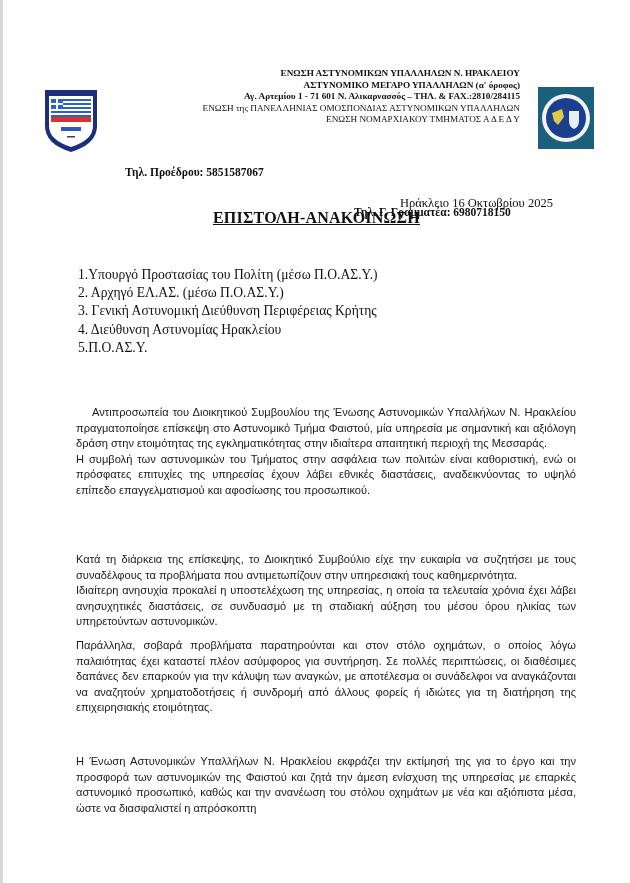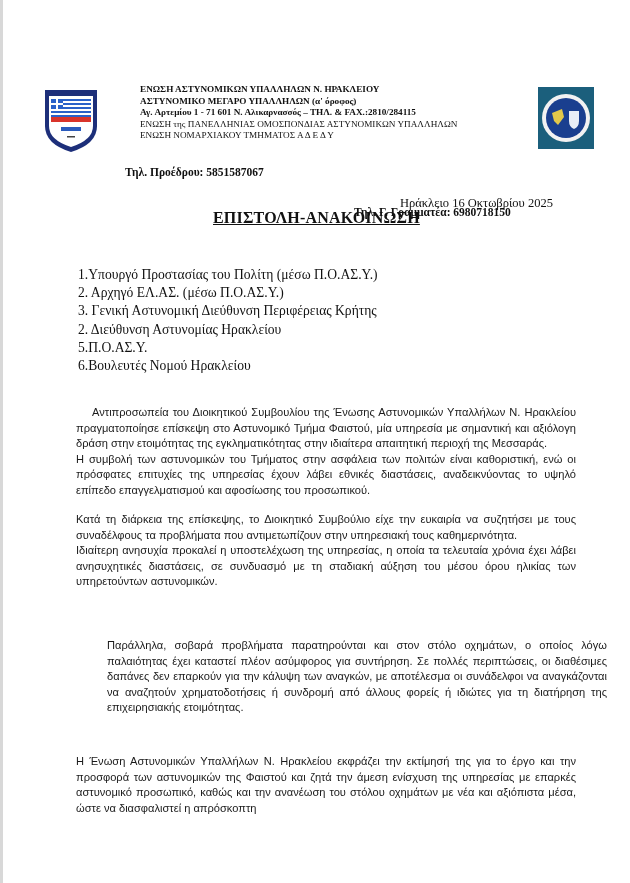--- a/index.html
+++ b/index.html
@@ -4,21 +4,21 @@
 <style>
   html, body { margin:0; padding:0; }
   body {
     width:630px; height:883px; background:#ffffff; position:relative; overflow:hidden;
     font-family:"Liberation Serif", serif; color:#111;
   }
   .edge { position:absolute; left:0; top:0; width:3px; height:883px; background:#d8d8d8; }
   .logo-left { position:absolute; left:43px; top:86px; width:56px; height:68px; }
   .logo-right { position:absolute; left:538px; top:87px; width:56px; height:62px; }
   .org-header {
-    position:absolute; left:140px; top:84px; width:380px; text-align:left;
+    position:absolute; left:140px; top:68px; width:380px; text-align:right;
     font-size:9.2px; line-height:11.6px;
   }
   .org-header .b { font-weight:bold; }
   .org-header .email-link { color:#2233cc; text-decoration:underline; }
   .phones { position:absolute; top:166px; font-size:11.5px; font-weight:bold; }
   .phone-1 { left:125px; }
   .phone-2 { left:354px;margin-top:40px; }
   .date { position:absolute; top:196px; left:400px; font-size:12.5px; }
   .title {
     position:absolute; top:209px; left:213px; font-size:16px; font-weight:bold;
@@ -75,34 +75,33 @@
 <div class="phones phone-1">Τηλ. Προέδρου: 5851587067</div>
 <div class="phones phone-2">Τηλ. Γ. Γραμματέα: 6980718150</div>
 
 <div class="date">Ηράκλειο 16 Οκτωβρίου 2025</div>
 <div class="title">ΕΠΙΣΤΟΛΗ-ΑΝΑΚΟΙΝΩΣΗ</div>
 
 <div class="recipients">
   <div>1.Υπουργό Προστασίας του Πολίτη (μέσω Π.Ο.ΑΣ.Υ.)</div>
   <div>2. Αρχηγό ΕΛ.ΑΣ. (μέσω Π.Ο.ΑΣ.Υ.)</div>
   <div>3. Γενική Αστυνομική Διεύθυνση Περιφέρειας Κρήτης</div>
-  <div>2. Διεύθυνση Αστυνομίας Ηρακλείου</div>
+  <div>4. Διεύθυνση Αστυνομίας Ηρακλείου</div>
   <div>5.Π.Ο.ΑΣ.Υ.</div>
-  <div>6.Βουλευτές Νομού Ηρακλείου</div>
 </div>
 
 <div class="body-text" style="top:405px;">
   <p class="indent">Αντιπροσωπεία του Διοικητικού Συμβουλίου της Ένωσης Αστυνομικών Υπαλλήλων Ν. Ηρακλείου πραγματοποίησε επίσκεψη στο Αστυνομικό Τμήμα Φαιστού, μία υπηρεσία με σημαντική και αξιόλογη δράση στην ετοιμότητας της εγκληματικότητας στην ιδιαίτερα απαιτητική περιοχή της Μεσσαράς.</p>
   <p>Η συμβολή των αστυνομικών του Τμήματος στην ασφάλεια των πολιτών είναι καθοριστική, ενώ οι πρόσφατες επιτυχίες της υπηρεσίας έχουν λάβει εθνικές διαστάσεις, αναδεικνύοντας το υψηλό επίπεδο επαγγελματισμού και αφοσίωσης του προσωπικού.</p>
 </div>
 
-<div class="body-text" style="top:512px;">
+<div class="body-text" style="top:552px;">
   <p>Κατά τη διάρκεια της επίσκεψης, το Διοικητικό Συμβούλιο είχε την ευκαιρία να συζητήσει με τους συναδέλφους τα προβλήματα που αντιμετωπίζουν στην υπηρεσιακή τους καθημερινότητα.</p>
   <p>Ιδιαίτερη ανησυχία προκαλεί η υποστελέχωση της υπηρεσίας, η οποία τα τελευταία χρόνια έχει λάβει ανησυχητικές διαστάσεις, σε συνδυασμό με τη σταδιακή αύξηση του μέσου όρου ηλικίας των υπηρετούντων αστυνομικών.</p>
 </div>
 
-<div class="body-text" style="top:638px;margin-left:31px;">
+<div class="body-text" style="top:638px;">
   <p>Παράλληλα, σοβαρά προβλήματα παρατηρούνται και στον στόλο οχημάτων, ο οποίος λόγω παλαιότητας έχει καταστεί πλέον ασύμφορος για συντήρηση. Σε πολλές περιπτώσεις, οι διαθέσιμες δαπάνες δεν επαρκούν για την κάλυψη των αναγκών, με αποτέλεσμα οι συνάδελφοι να αναγκάζονται να αναζητούν χρηματοδοτήσεις ή συνδρομή από άλλους φορείς ή ιδιώτες για τη διατήρηση της επιχειρησιακής ετοιμότητας.</p>
 </div>
 
 <div class="body-text" style="top:754px;">
   <p>Η Ένωση Αστυνομικών Υπαλλήλων Ν. Ηρακλείου εκφράζει την εκτίμησή της για το έργο και την  προσφορά των αστυνομικών της Φαιστού και ζητά την άμεση ενίσχυση της υπηρεσίας με επαρκές αστυνομικό προσωπικό, καθώς και την ανανέωση του στόλου οχημάτων με νέα και αξιόπιστα μέσα, ώστε να διασφαλιστεί η απρόσκοπτη</p>
 </div>
 
 </body></html>

